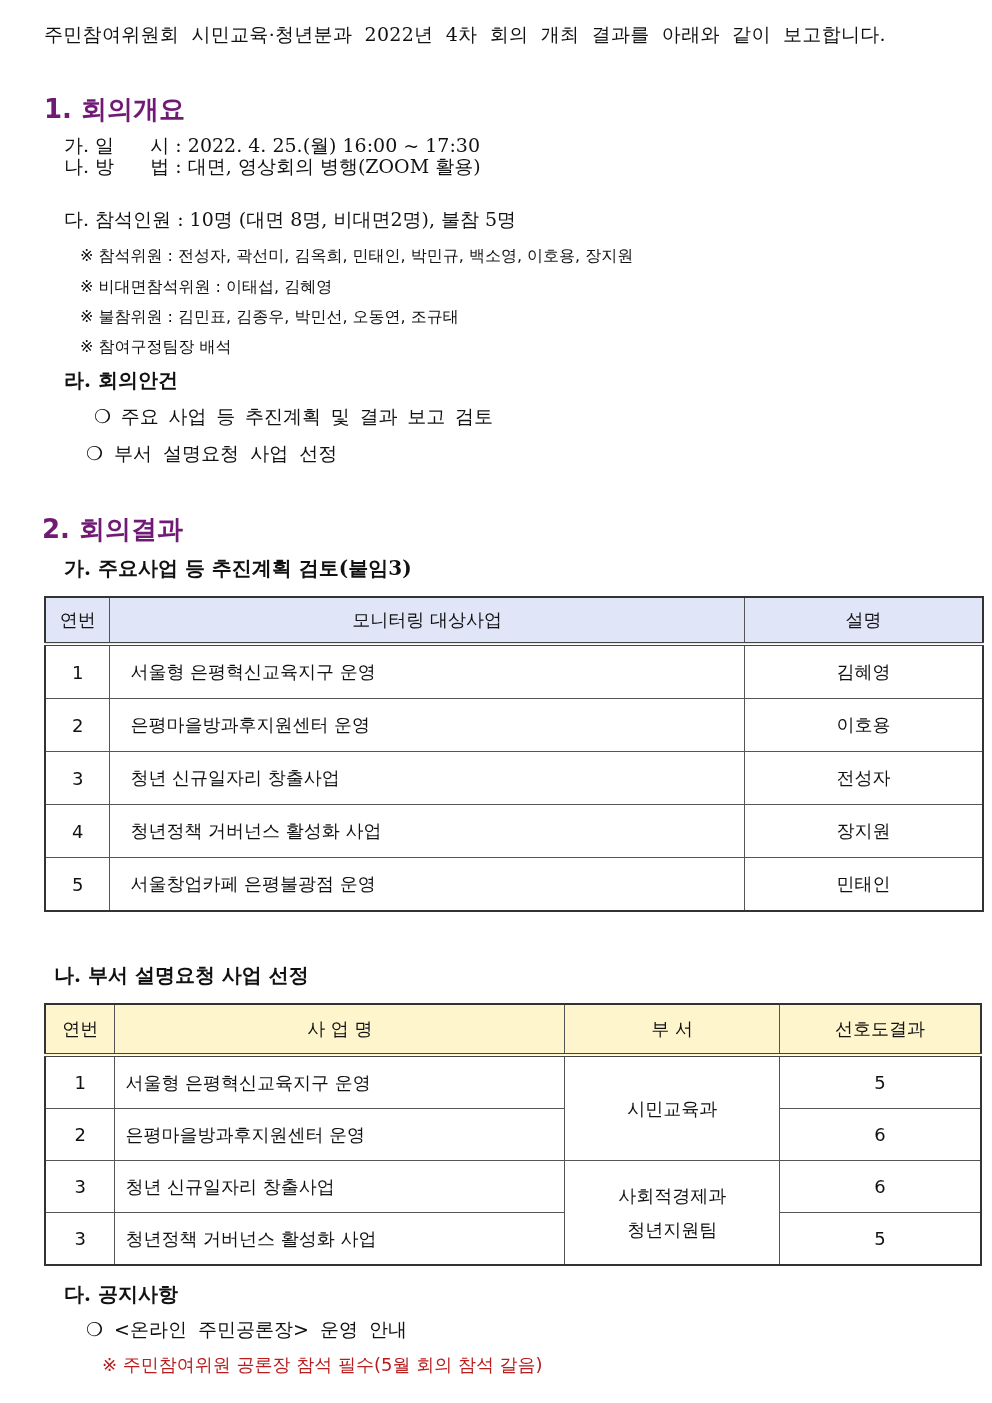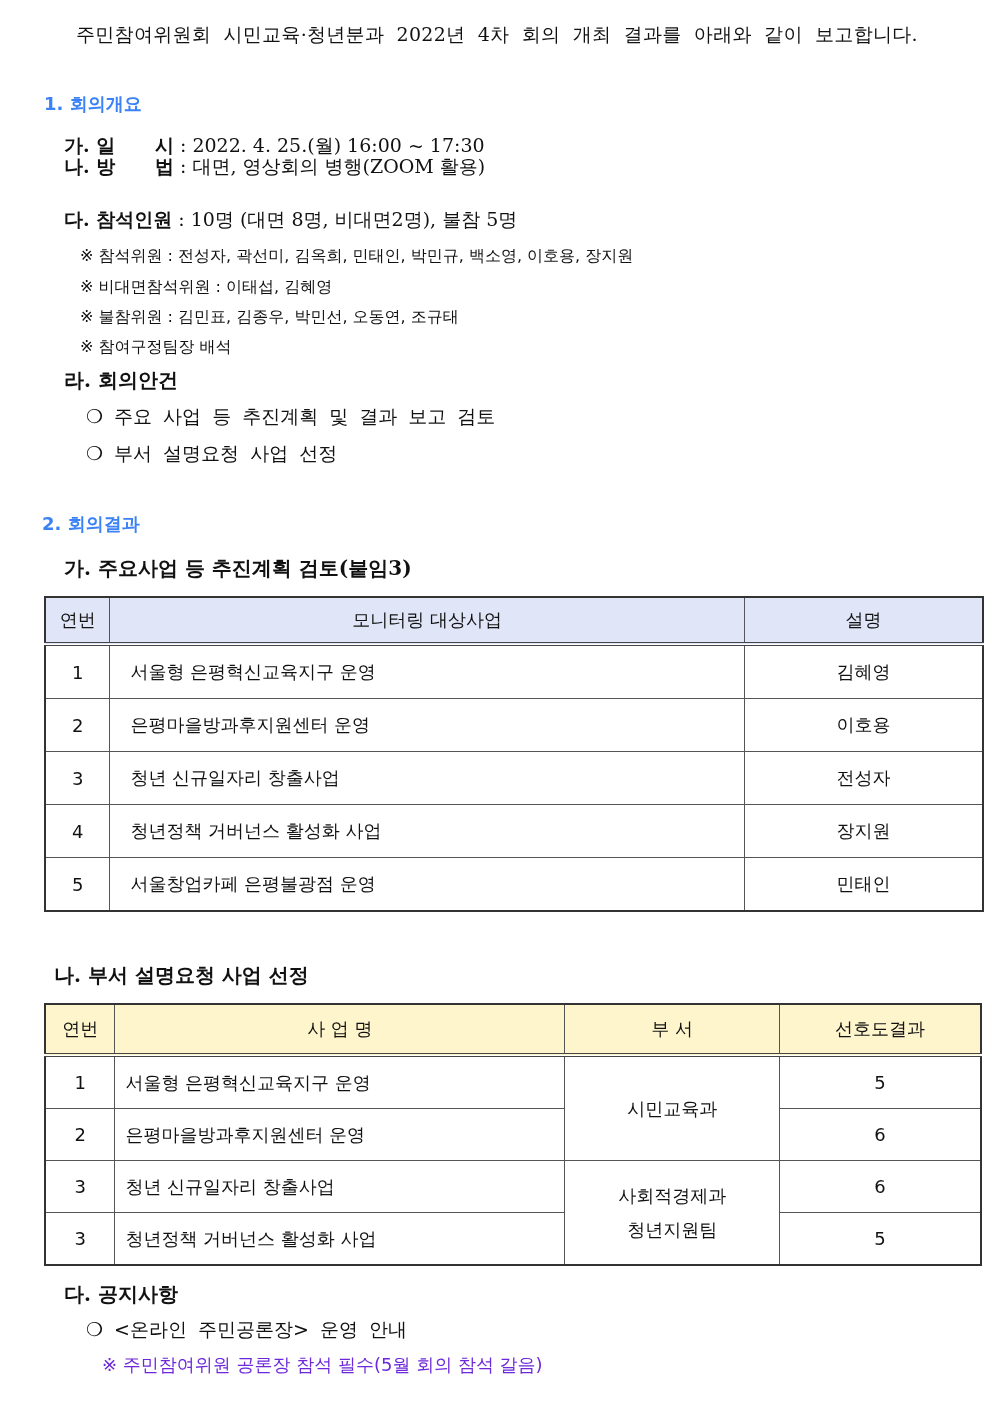--- a/index.html
+++ b/index.html
@@ -1,26 +1,26 @@
 <!DOCTYPE html>
 <html><head>
 <meta charset="utf-8">
 <style>
   html, body { margin:0; padding:0; background:#ffffff; }
   body { width:992px; height:1403px; position:relative; overflow:hidden;
          font-family:"DejaVu Sans","Liberation Sans",sans-serif; color:#111; }
   .abs { position:absolute; white-space:nowrap; }
-  .intro { left:44px; top:22px; font-size:19px; letter-spacing:0.3px; word-spacing:6px; font-family:"DejaVu Serif","Liberation Serif",serif;margin-left:32px; }
-  .h1 { font-size:18px; font-weight:bold; color:#3b82f6; font-family:"DejaVu Sans","Liberation Sans",sans-serif; }
+  .intro { left:44px; top:22px; font-size:19px; letter-spacing:0.3px; word-spacing:6px; font-family:"DejaVu Serif","Liberation Serif",serif; }
+  .h1 { font-size:26px; font-weight:bold; color:#701a75; font-family:"DejaVu Sans","Liberation Sans",sans-serif; }
   .h2 { font-size:20px; font-weight:bold; font-family:"DejaVu Serif","Liberation Serif",serif; }
   .line { font-size:19px; font-family:"DejaVu Serif","Liberation Serif",serif; }
-  .line b { font-weight:bold;margin-top:28px; }
+  .line b { font-weight:normal;margin-top:28px; }
   .note { font-size:16px; font-family:"DejaVu Sans","Liberation Sans",sans-serif; }
   .bullet { font-size:19px; font-family:"DejaVu Serif","Liberation Serif",serif; word-spacing:5px; }
-  .blue-note { font-size:18px; color:#6d28d9; font-family:"DejaVu Sans","Liberation Sans",sans-serif; }
+  .blue-note { font-size:18px; color:#b91c1c; font-family:"DejaVu Sans","Liberation Sans",sans-serif; }
   table { position:absolute; border-collapse:collapse; font-family:"DejaVu Sans","Liberation Sans",sans-serif; font-size:18px; }
   td, th { border:1px solid #555; font-weight:normal; padding:0; }
   table.t1 { left:44px; top:596px; width:940px; border:2px solid #333; }
   table.t1 th { background:#e0e6f8; height:44px; border-bottom:4px double #444; }
   table.t1 td { height:52px; }
   table.t2 { left:44px; top:1003px; width:938px; border:2px solid #333; }
   table.t2 th { background:#fff5cc; height:48px; border-bottom:4px double #444; }
   table.t2 td { height:51px; }
   .c { text-align:center;margin-top:37px; }
   .l { text-align:left; padding-left:20px; }
@@ -42,21 +42,21 @@
 <div class="abs line" style="left:64px; top:207px;text-align:right;">
   <b style="white-space:pre">다. 참석인원</b><span style="white-space:pre"> : </span><span>10명 (대면 8명, 비대면2명), 불참 5명</span>
 </div>
 
 <div class="abs note" style="left:80px; top:246px;">※ 참석위원 : 전성자, 곽선미, 김옥희, 민태인, 박민규, 백소영, 이호용, 장지원</div>
 <div class="abs note" style="left:80px; top:277px;">※ 비대면참석위원 : 이태섭, 김혜영</div>
 <div class="abs note" style="left:80px; top:307px;">※ 불참위원 : 김민표, 김종우, 박민선, 오동연, 조규태</div>
 <div class="abs note" style="left:80px; top:337px;text-align:center;">※ 참여구정팀장 배석</div>
 
 <div class="abs h2" style="left:64px; top:367px;text-align:center;">라. 회의안건</div>
-<div class="abs bullet" style="left:86px; top:404px;">❍ 주요 사업 등 추진계획 및 결과 보고 검토</div>
+<div class="abs bullet" style="left:94px; top:404px;font-family:Liberation Serif, serif;">❍ 주요 사업 등 추진계획 및 결과 보고 검토</div>
 <div class="abs bullet" style="left:86px; top:441px;">❍ 부서 설명요청 사업 선정</div>
 
 <div class="abs h1" style="left:42px; top:512px;">2. 회의결과</div>
 
 <div class="abs h2" style="left:64px; top:555px;">
   <span>가. 주요사업 등 추진계획 검토</span><span style="font-weight:bold">(붙임3)</span>
 </div>
 
 <table class="t1">
   <colgroup>

